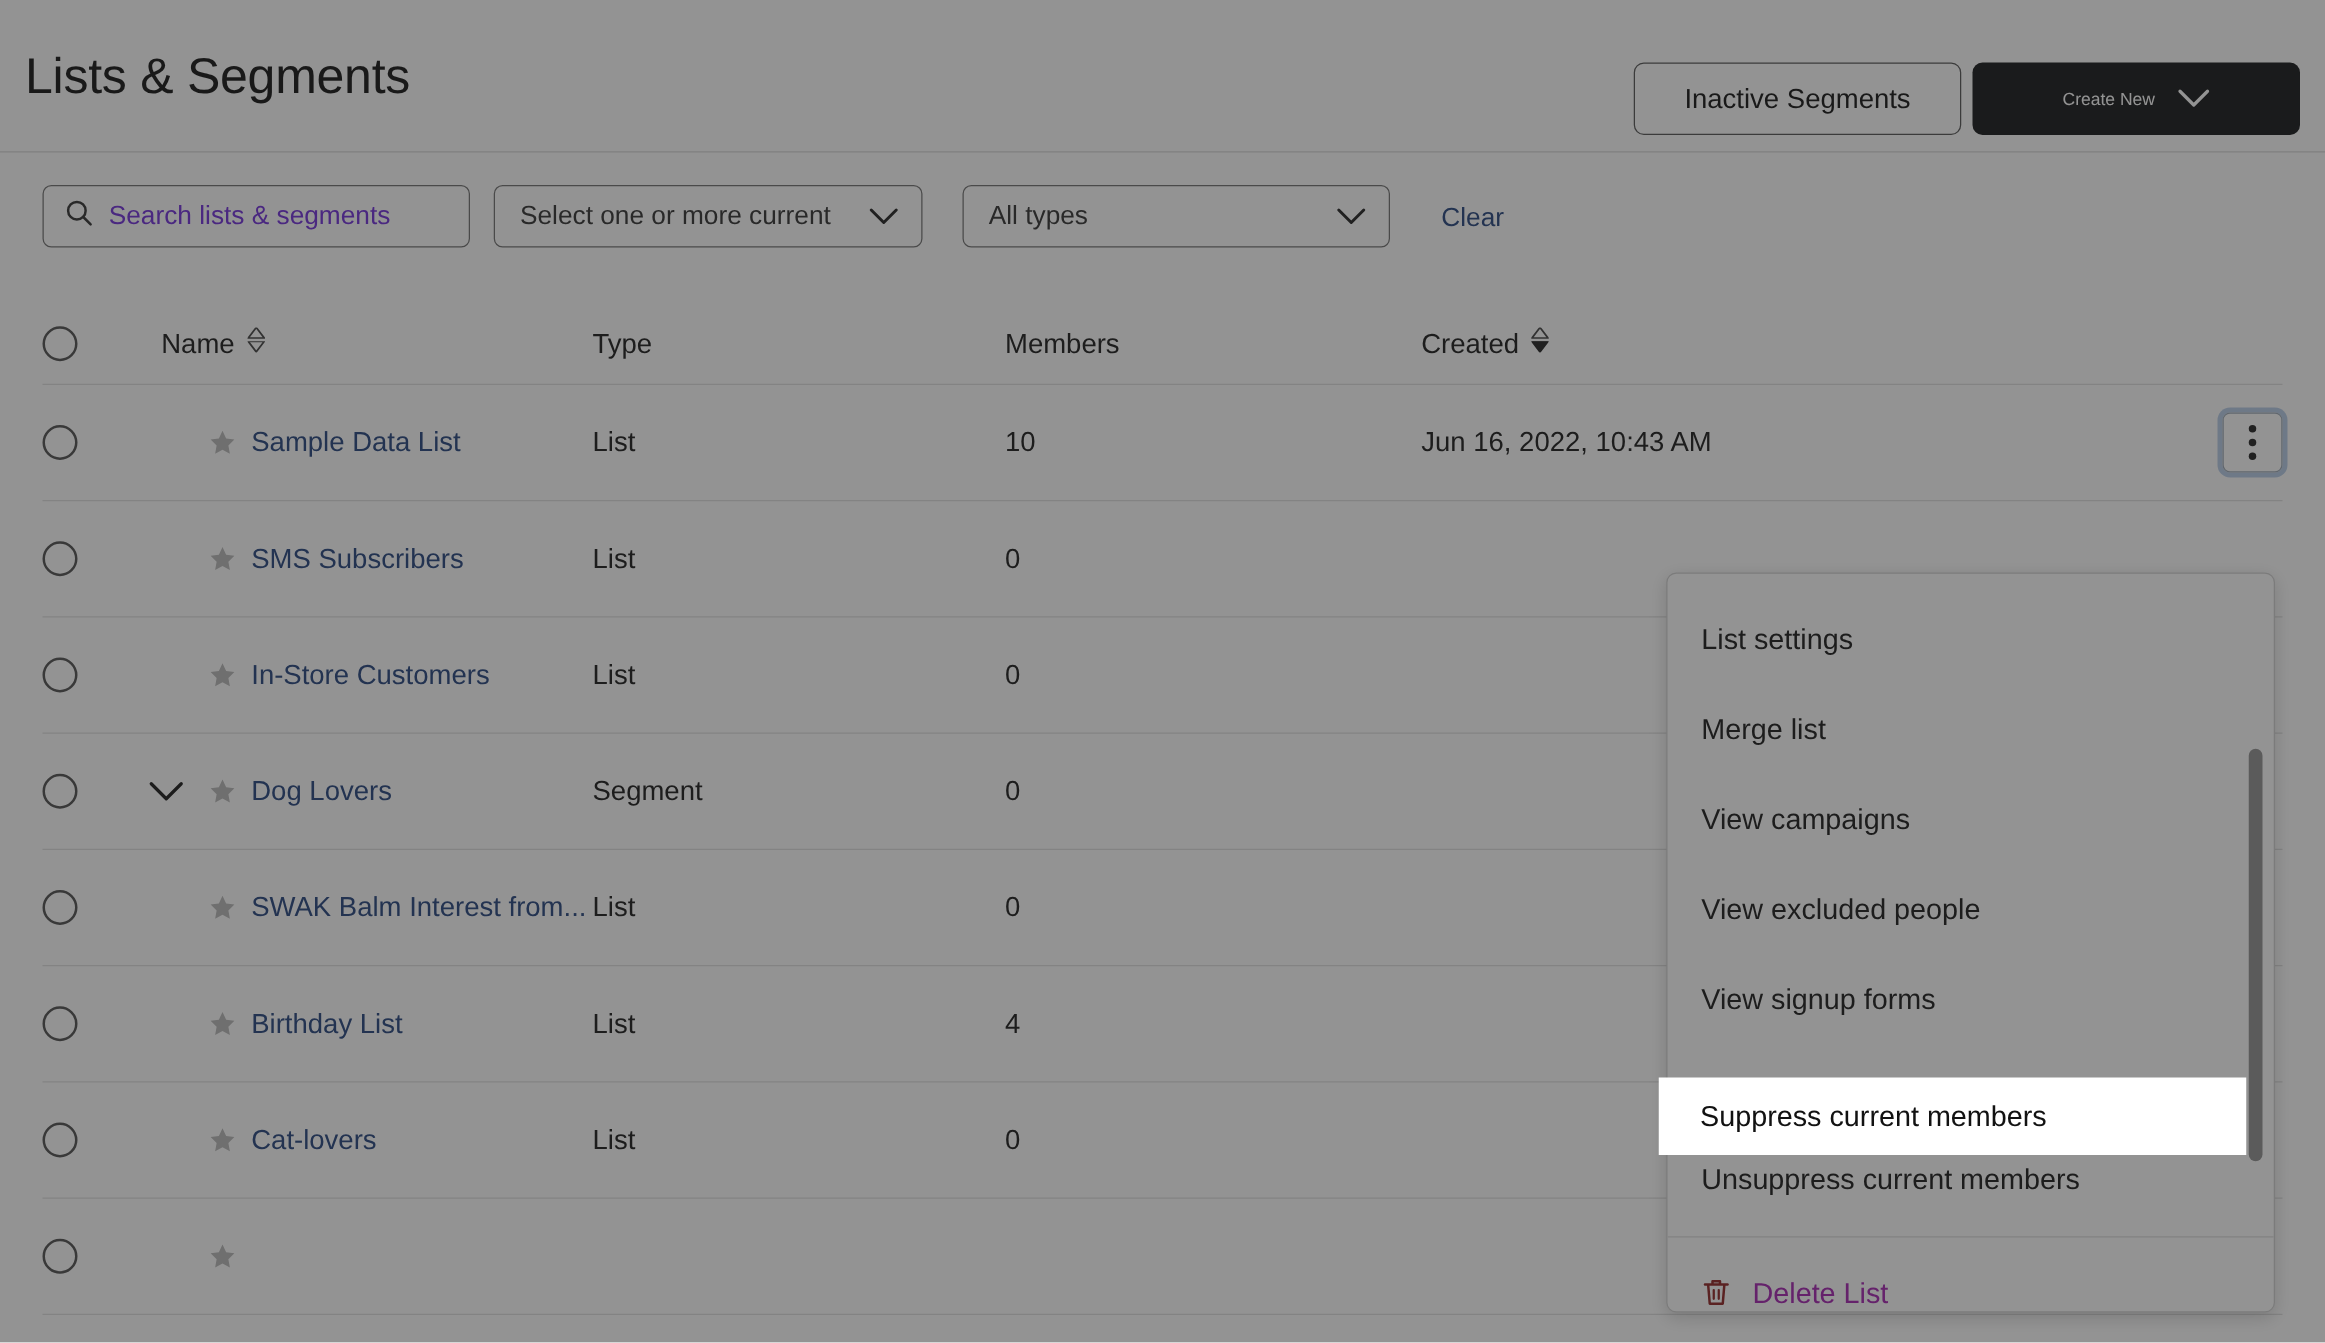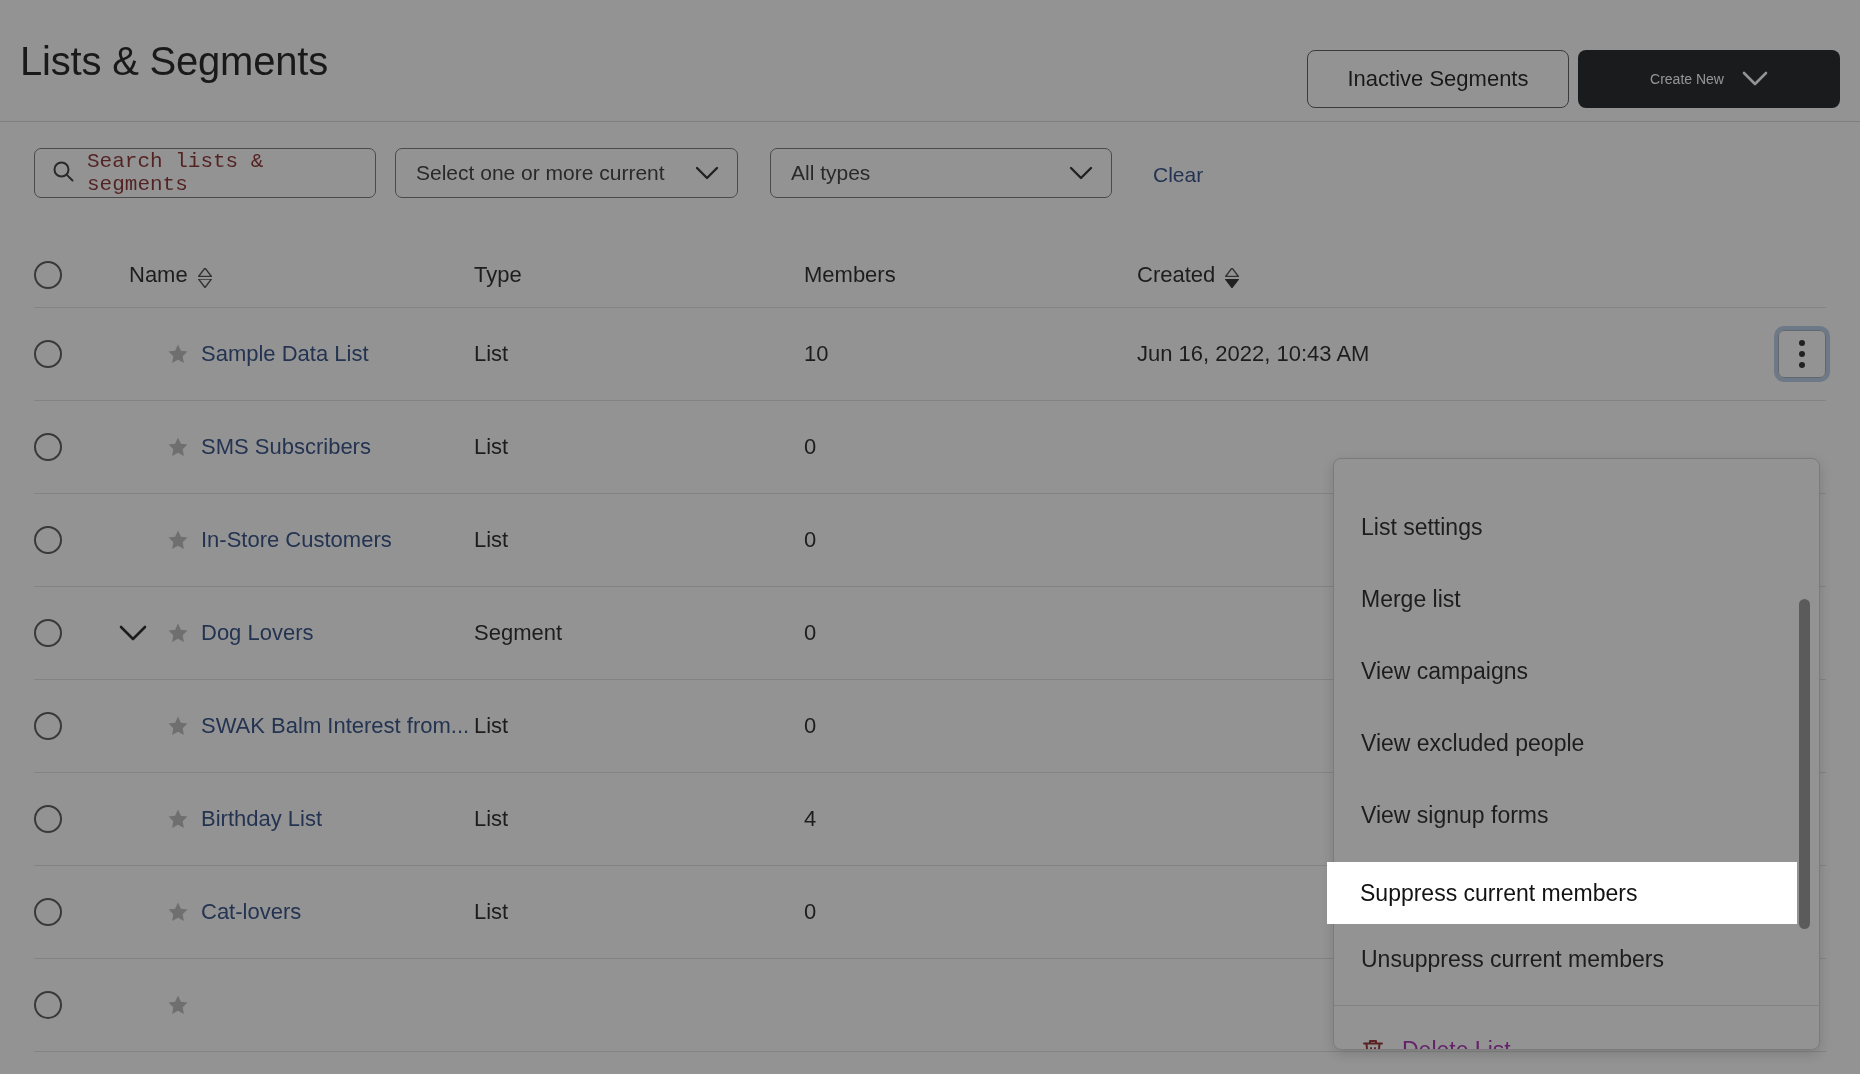--- a/index.html
+++ b/index.html
@@ -75,21 +75,21 @@
   .control {
     height: 50px;
     border: 1px solid #6d6d6d;
     border-radius: 7px;
     background: transparent;
     display: flex; align-items: center;
     font-size: 21px;
     color: #2b2b2b;
   }
   .search-box { width: 342px; padding: 0 16px; gap: 12px; }
-  .search-box .ph { color: #7f1d1d; font-size: 21px; font-family: Liberation Mono, monospace; }
+  .search-box .ph { color: #6d28d9; font-size: 21px; }
   .select-box {
     justify-content: space-between;
     padding: 0 18px 0 20px;
     gap: 22px;
     cursor: pointer;
   }
   .select-opts { width: 343px; }
   .select-types { width: 342px; margin-left: 13px; }
   .clear-link {
     font-size: 21px;
@@ -118,21 +118,21 @@
 
   .checkbox {
     width: 28px; height: 28px;
     border: 2px solid #4a4a4a;
     border-radius: 50%;
     background: transparent;
     cursor: pointer;
   }
   .th-label {
     font-size: 22px; color: #121212;
-    display: inline-flex; align-items: flex-end; gap: 10px;
+    display: inline-flex; align-items: flex-start; gap: 10px;
     cursor: pointer;
   }
   .sorter { display: inline-flex; flex-direction: column; gap: 2px; line-height: 0; }
 
   .star { width: 22px; height: 22px; flex: 0 0 22px; }
   .row-link {
     font-size: 22px;
     color: #1f3f7a;
     text-decoration: none;
     cursor: pointer;
@@ -173,21 +173,21 @@
   
   .menu {
     position: absolute;
     left: 1333px; top: 458px;
     width: 487px; height: 592px;
     background: #ffffff;
     border: 1px solid #cfcfcf;
     border-radius: 8px;
     box-shadow: 0 4px 14px rgba(0,0,0,0.18);
     z-index: 40;
-    padding-top: 32px;
+    padding-top: 16px;
     overflow: hidden;
   }
   .menu-item {
     height: 72px;
     display: flex; align-items: center;
     padding: 0 0 0 27px;
     font-size: 23px;
     color: #121212;
     cursor: pointer;
     white-space: nowrap;

